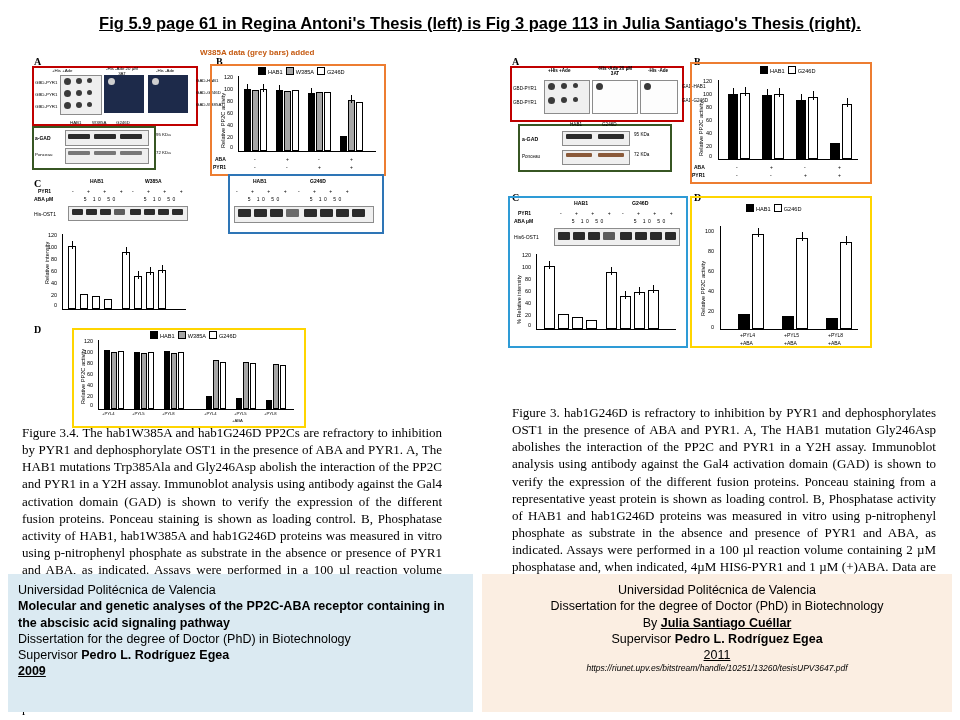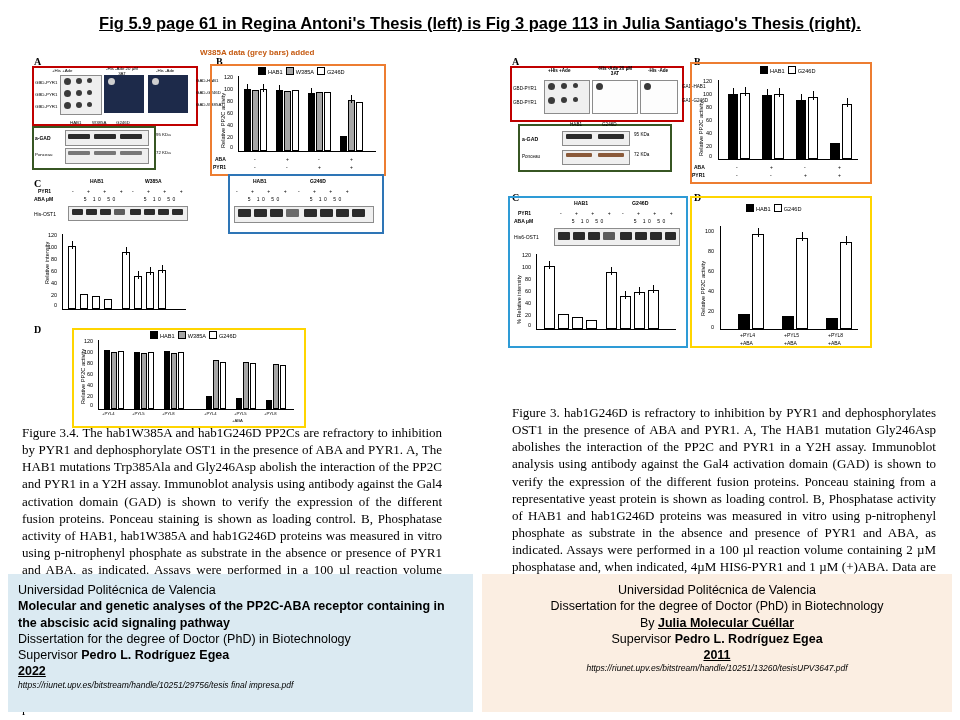--- a/index.html
+++ b/index.html
@@ -455,24 +455,23 @@
   <div class="tinytxt" style="left:330px;top:284px;font-size:5px;">+ABA</div>
 </div>
 
 <div class="cap" style="position:absolute;left:512px;top:404px;width:424px;">Figure 3. hab1G246D is refractory to inhibition by PYR1 and dephosphorylates OST1 in the presence of ABA and PYR1. A, The HAB1 mutation Gly246Asp abolishes the interaction of the PP2C and PYR1 in a Y2H assay. Immunoblot analysis using antibody against the Gal4 activation domain (GAD) is shown to verify the expression of the different fusion proteins. Ponceau staining from a representative yeast protein is shown as loading control. B, Phosphatase activity of HAB1 and  hab1G246D  proteins was measured in vitro using p-nitrophenyl phosphate as substrate in the absence and presence of PYR1 and ABA, as indicated. Assays were performed in a 100 µl reaction volume containing 2 µM phosphatase and, when indicated, 4µM HIS6-PYR1 and 1 µM (+)ABA. Data are averages ± SD from three independent experiments. C, In vitro OST1 kinase activity in the presence of HAB1 wild type, hab1G246D, PYR1 and ABA, as indicated. The autoradiography shows the level of autophosphorylation of OST1 in each reaction. The graph shows the quantitative analysis of the autoradiogram. D, hab1G246D is resistant to ABA-mediated inhibition by different PYR/PYLs. The assay was performed as described in B. Data published in Plant Physiology , Dupeux et al., 2011.</div>
 
 <div class="footer-card fc-left fc">
   <div class="line">Universidad Politécnica de Valencia</div>
   <div class="line b" style="font-weight:bold;">Molecular and genetic analyses of the PP2C-ABA receptor containing in the abscisic acid signaling pathway</div>
   <div class="line">Dissertation for the degree of Doctor (PhD) in Biotechnology</div>
   <div class="line"><span>Supervisor</span> <span style="font-weight:bold;">Pedro L. Rodríguez Egea</span></div>
-  <div class="line u" style="font-weight:bold;">2022</div>
-  <div class="url">https://riunet.upv.es/bitstream/handle/10251/29756/tesis  final impresa.pdf</div>
+  <div class="line u" style="font-weight:bold;">2009</div>
 </div>
 
 <div class="footer-card fc-right fc">
   <div class="line">Universidad Politécnica de Valencia</div>
   <div class="line">Dissertation for the degree of Doctor (PhD) in Biotechnology</div>
-  <div class="line"><span>By</span> <span class="u" style="font-weight:bold;">Julia Molecular Cuéllar</span></div>
+  <div class="line"><span>By</span> <span class="u" style="font-weight:bold;">Julia Santiago Cuéllar</span></div>
   <div class="line"><span>Supervisor</span> <span style="font-weight:bold;">Pedro L. Rodríguez Egea</span></div>
-  <div class="line u" style="font-weight:bold;">2011</div>
+  <div class="line u" style="font-weight:normal;">2011</div>
   <div class="url">https://riunet.upv.es/bitstream/handle/10251/13260/tesisUPV3647.pdf</div>
 </div>
 
 </body></html>

